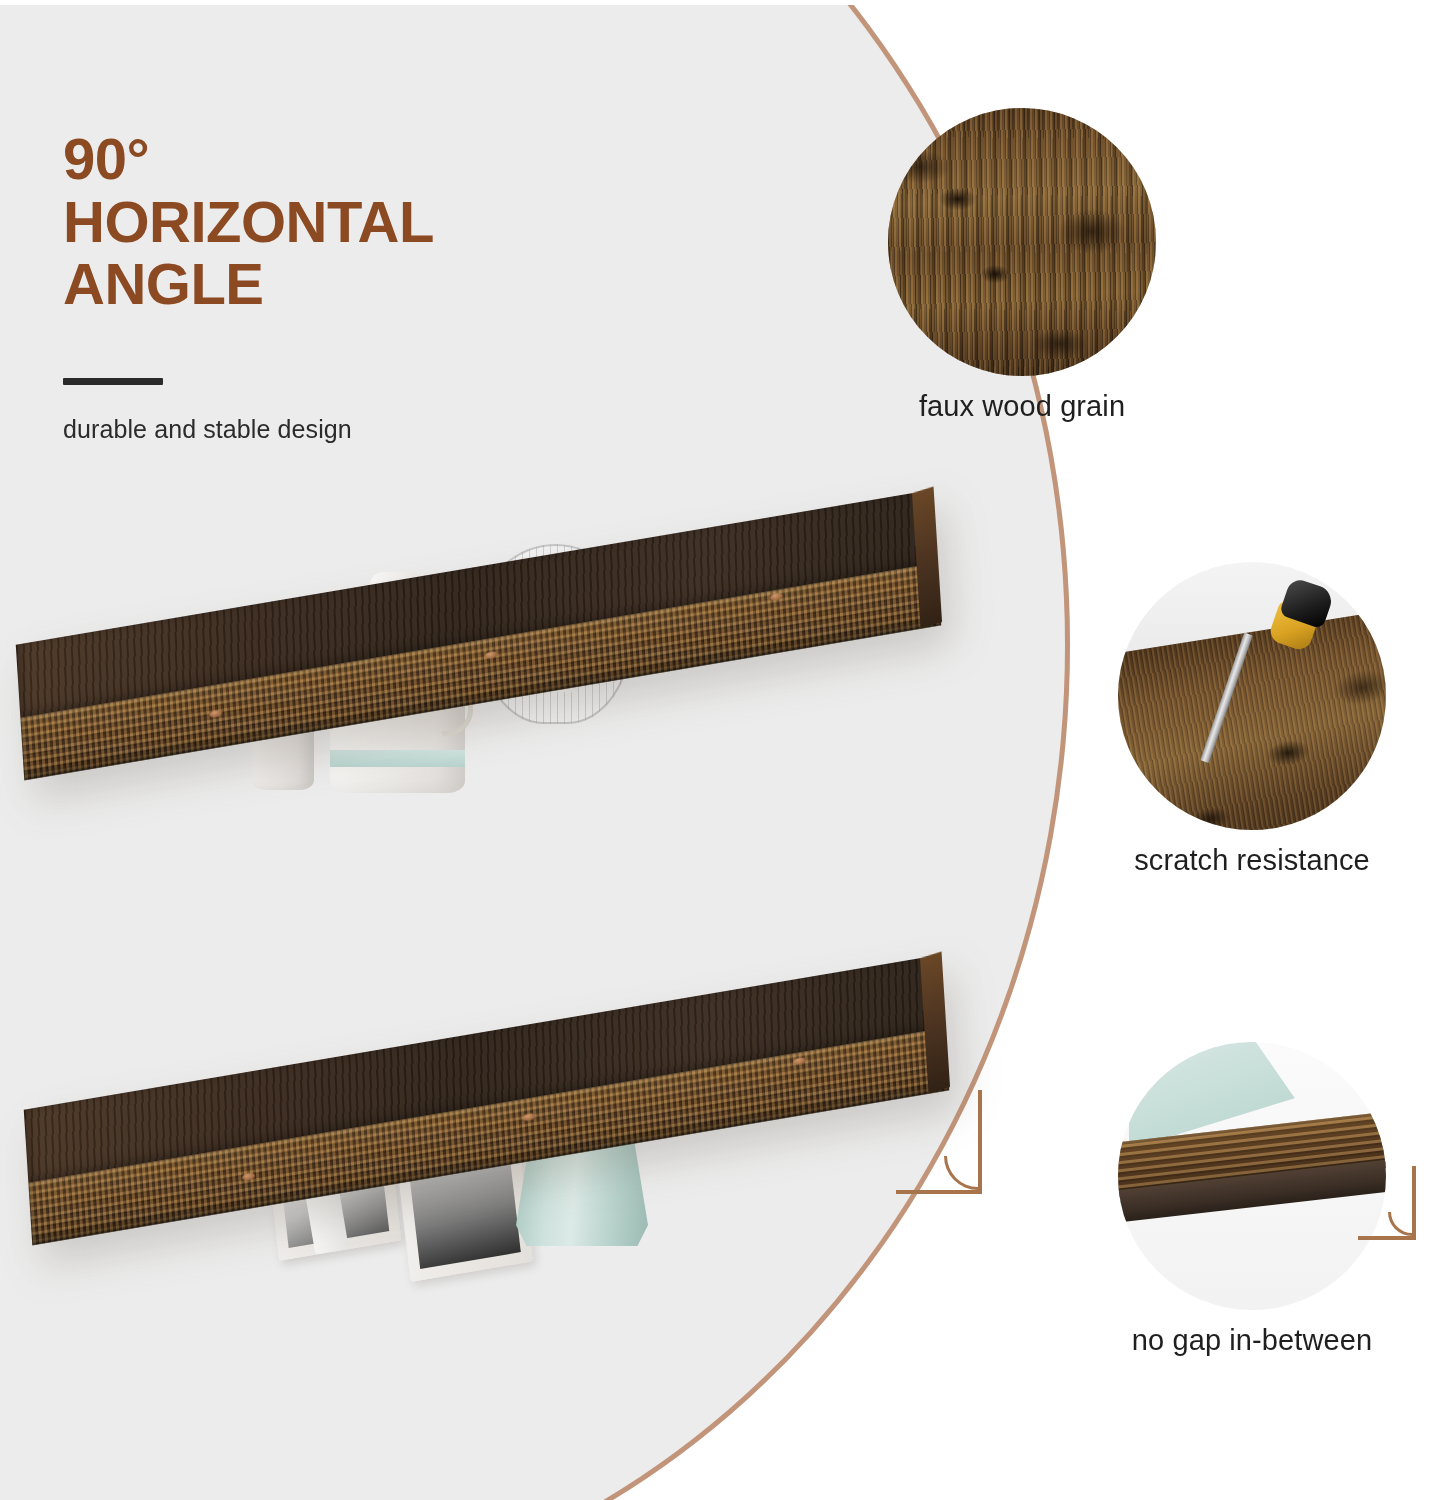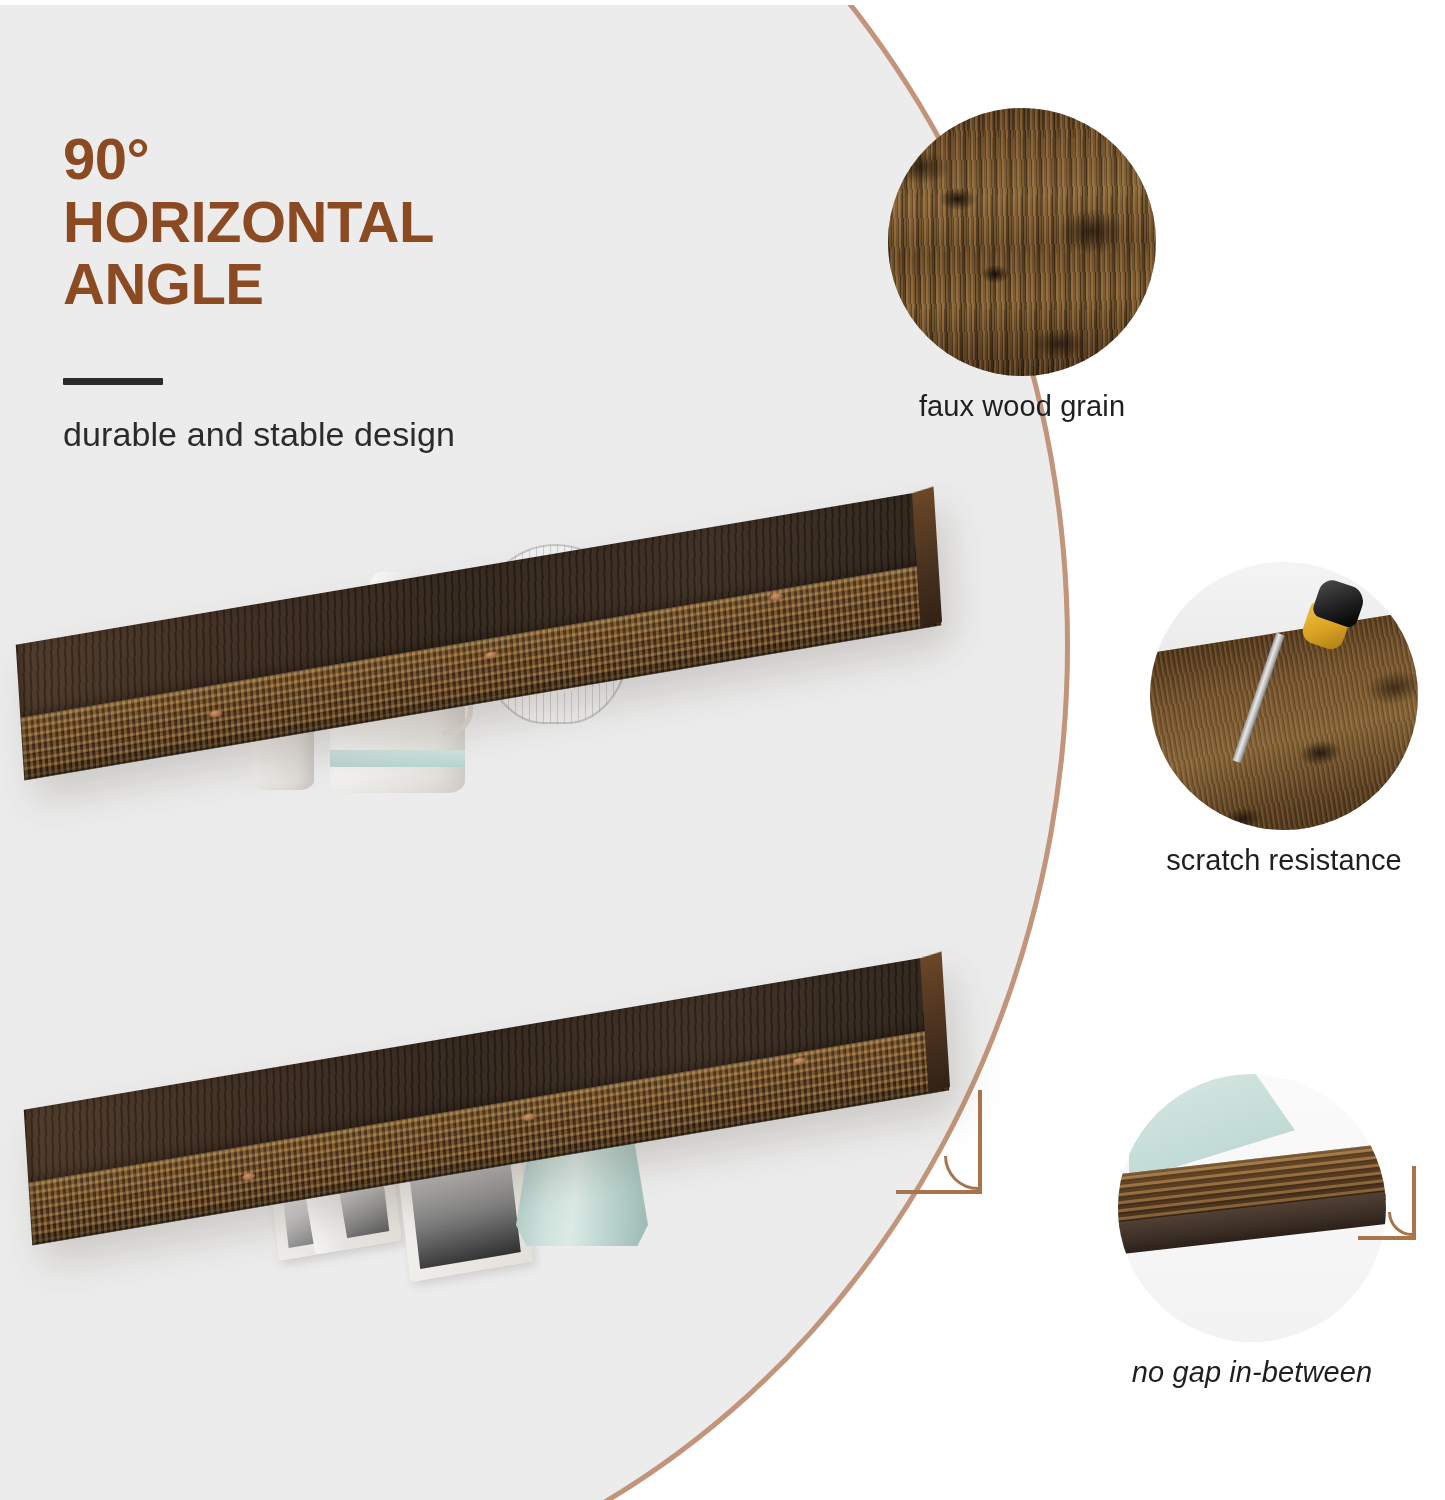--- a/index.html
+++ b/index.html
@@ -77,21 +77,21 @@
   .headline-rule {
     margin-top: 62px;
     width: 100px;
     height: 7px;
     background: #2b2b2b;
     border-radius: 1px;
   }
   .headline-sub {
     margin-top: 30px;
     color: #2b2b2b;
-    font-size: 34px;
+    font-size: 25px;
     font-weight: 400;
     letter-spacing: 0.1px;
   }
 
   
   .scene {
     position: absolute;
     left: 0;
     top: 470px;
     width: 1040px;
@@ -348,21 +348,21 @@
         rgba(0,0,0,0.30) 0px, rgba(0,0,0,0.30) 1px,
         rgba(183,141,83,0.22) 1px, rgba(183,141,83,0.22) 3px,
         rgba(0,0,0,0.10) 3px, rgba(0,0,0,0.10) 5px),
       repeating-linear-gradient(91deg,
         rgba(40,26,12,0.35) 0px, rgba(40,26,12,0.35) 6px,
         rgba(150,112,64,0.18) 6px, rgba(150,112,64,0.18) 15px),
       linear-gradient(176deg, #54391f 0%, #7a5730 16%, #93703f 34%, #6b4c29 52%, #8a6738 70%, #5c4023 86%, #3d2a17 100%);
   }
 
   
-  #feat-scratch { left: 1124px; top: 562px; }
+  #feat-scratch { left: 1092px; top: 562px; }
   .sd-wall {
     position: absolute;
     left: 0; top: 0; width: 100%; height: 42%;
     background: linear-gradient(180deg, #f4f4f4, #e9e9e9);
   }
   .sd-wood {
     position: absolute;
     left: -12%; top: 26%;
     width: 130%; height: 90%;
     transform: rotate(-9deg);
@@ -396,21 +396,21 @@
   .sd-cap {
     position: absolute;
     left: 62%; top: 8%;
     width: 46px; height: 40px;
     transform: rotate(19deg);
     background: linear-gradient(140deg, #4d4d4d, #1c1c1c 60%, #000);
     border-radius: 14px 16px 9px 9px;
   }
 
   
-  #feat-gap { left: 1092px; top: 1074px; font-style: italic; }
+  #feat-gap { left: 1092px; top: 1042px; }
   .gap-wall {
     position: absolute; inset: 0;
     background: linear-gradient(180deg, #fbfbfb, #f2f2f2);
   }
   .gap-mint {
     position: absolute;
     left: 4%; top: -4%;
     width: 62%; height: 48%;
     background: linear-gradient(160deg, #dbe9e5 0%, #c5ddd7 55%, #b3d1ca 100%);
     clip-path: polygon(0% 18%, 72% 0%, 100% 52%, 0% 92%);

